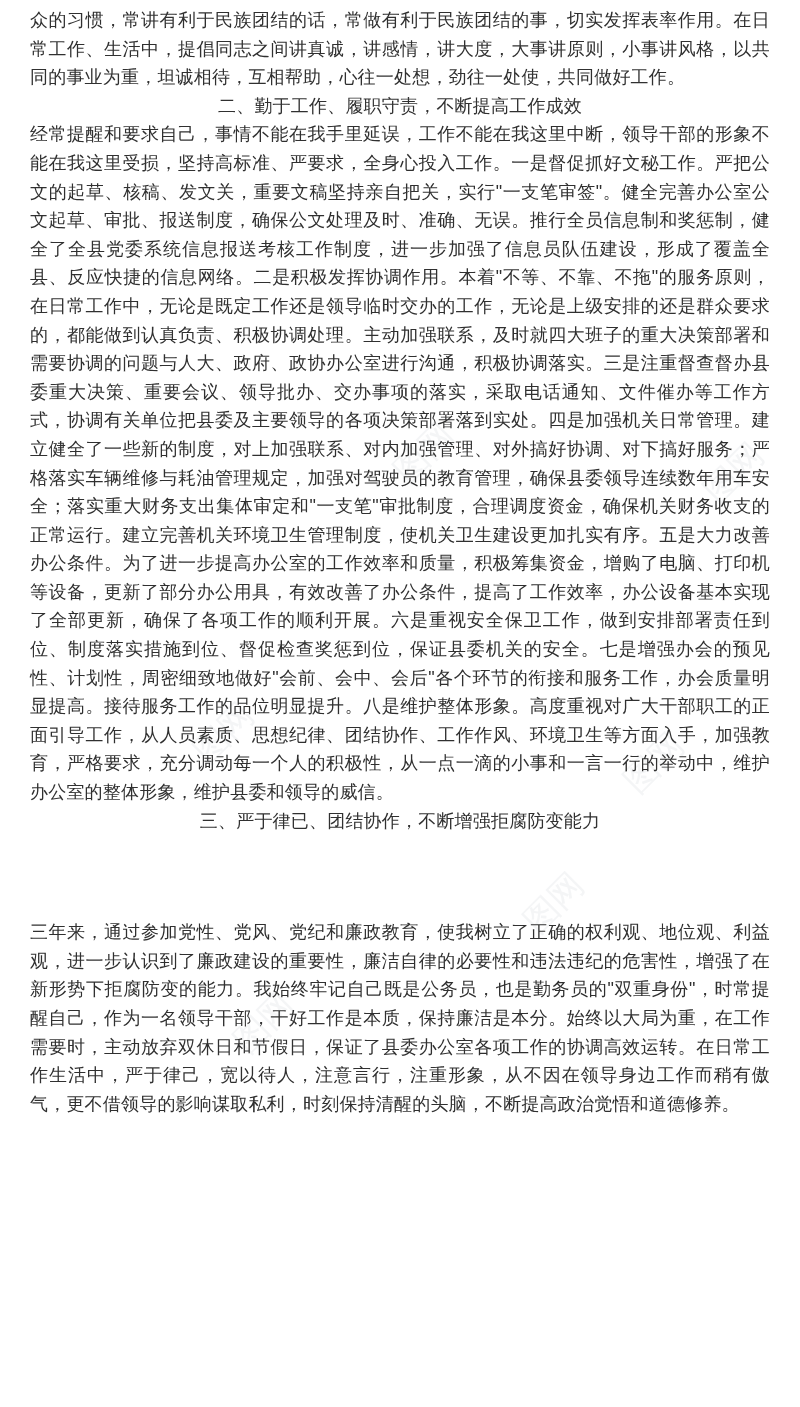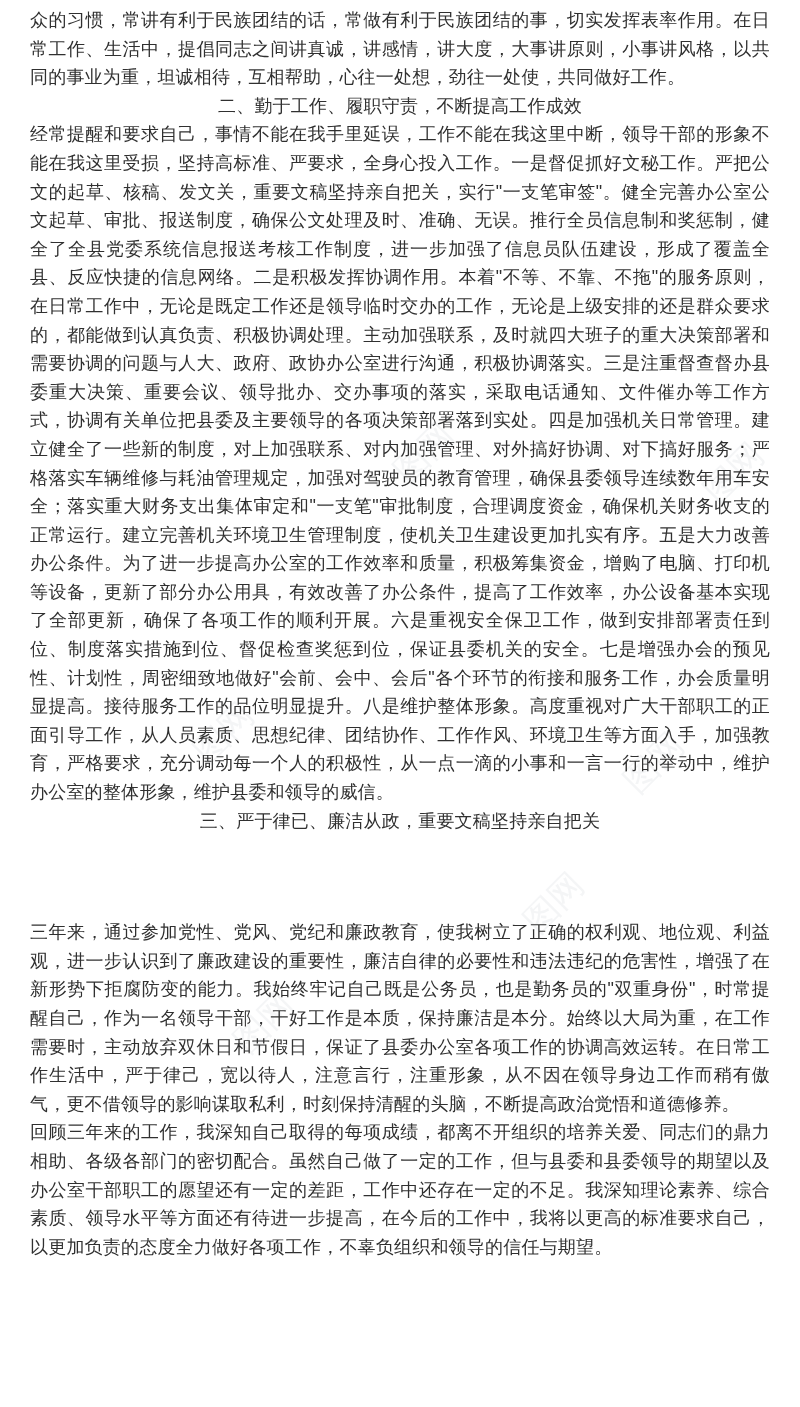--- a/index.html
+++ b/index.html
@@ -65,17 +65,16 @@
   <span class="watermark" style="left:620px; top:740px;">图网</span>
   <span class="watermark" style="left:520px; top:880px;">图网</span>
   <span class="watermark" style="left:230px; top:1000px;">图网</span>
 </div>
 
 <div class="page">
   <div class="doc-text">
     <p class="body">众的习惯，常讲有利于民族团结的话，常做有利于民族团结的事，切实发挥表率作用。在日常工作、生活中，提倡同志之间讲真诚，讲感情，讲大度，大事讲原则，小事讲风格，以共同的事业为重，坦诚相待，互相帮助，心往一处想，劲往一处使，共同做好工作。</p>
     <p class="heading">二、勤于工作、履职守责，不断提高工作成效</p>
     <p class="body">经常提醒和要求自己，事情不能在我手里延误，工作不能在我这里中断，领导干部的形象不能在我这里受损，坚持高标准、严要求，全身心投入工作。一是督促抓好文秘工作。严把公文的起草、核稿、发文关，重要文稿坚持亲自把关，实行"一支笔审签"。健全完善办公室公文起草、审批、报送制度，确保公文处理及时、准确、无误。推行全员信息制和奖惩制，健全了全县党委系统信息报送考核工作制度，进一步加强了信息员队伍建设，形成了覆盖全县、反应快捷的信息网络。二是积极发挥协调作用。本着"不等、不靠、不拖"的服务原则，在日常工作中，无论是既定工作还是领导临时交办的工作，无论是上级安排的还是群众要求的，都能做到认真负责、积极协调处理。主动加强联系，及时就四大班子的重大决策部署和需要协调的问题与人大、政府、政协办公室进行沟通，积极协调落实。三是注重督查督办县委重大决策、重要会议、领导批办、交办事项的落实，采取电话通知、文件催办等工作方式，协调有关单位把县委及主要领导的各项决策部署落到实处。四是加强机关日常管理。建立健全了一些新的制度，对上加强联系、对内加强管理、对外搞好协调、对下搞好服务；严格落实车辆维修与耗油管理规定，加强对驾驶员的教育管理，确保县委领导连续数年用车安全；落实重大财务支出集体审定和"一支笔"审批制度，合理调度资金，确保机关财务收支的正常运行。建立完善机关环境卫生管理制度，使机关卫生建设更加扎实有序。五是大力改善办公条件。为了进一步提高办公室的工作效率和质量，积极筹集资金，增购了电脑、打印机等设备，更新了部分办公用具，有效改善了办公条件，提高了工作效率，办公设备基本实现了全部更新，确保了各项工作的顺利开展。六是重视安全保卫工作，做到安排部署责任到位、制度落实措施到位、督促检查奖惩到位，保证县委机关的安全。七是增强办会的预见性、计划性，周密细致地做好"会前、会中、会后"各个环节的衔接和服务工作，办会质量明显提高。接待服务工作的品位明显提升。八是维护整体形象。高度重视对广大干部职工的正面引导工作，从人员素质、思想纪律、团结协作、工作作风、环境卫生等方面入手，加强教育，严格要求，充分调动每一个人的积极性，从一点一滴的小事和一言一行的举动中，维护办公室的整体形象，维护县委和领导的威信。</p>
-    <p class="heading">三、严于律已、廉洁从政，重要文稿坚持亲自把关</p>
+    <p class="heading">三、严于律已、团结协作，不断增强拒腐防变能力</p>
     <p class="body gap-before">三年来，通过参加党性、党风、党纪和廉政教育，使我树立了正确的权利观、地位观、利益观，进一步认识到了廉政建设的重要性，廉洁自律的必要性和违法违纪的危害性，增强了在新形势下拒腐防变的能力。我始终牢记自己既是公务员，也是勤务员的"双重身份"，时常提醒自己，作为一名领导干部，干好工作是本质，保持廉洁是本分。始终以大局为重，在工作需要时，主动放弃双休日和节假日，保证了县委办公室各项工作的协调高效运转。在日常工作生活中，严于律己，宽以待人，注意言行，注重形象，从不因在领导身边工作而稍有傲气，更不借领导的影响谋取私利，时刻保持清醒的头脑，不断提高政治觉悟和道德修养。</p>
-    <p class="body">回顾三年来的工作，我深知自己取得的每项成绩，都离不开组织的培养关爱、同志们的鼎力相助、各级各部门的密切配合。虽然自己做了一定的工作，但与县委和县委领导的期望以及办公室干部职工的愿望还有一定的差距，工作中还存在一定的不足。我深知理论素养、综合素质、领导水平等方面还有待进一步提高，在今后的工作中，我将以更高的标准要求自己，以更加负责的态度全力做好各项工作，不辜负组织和领导的信任与期望。</p>
   </div>
 </div>
 
 </body></html>

